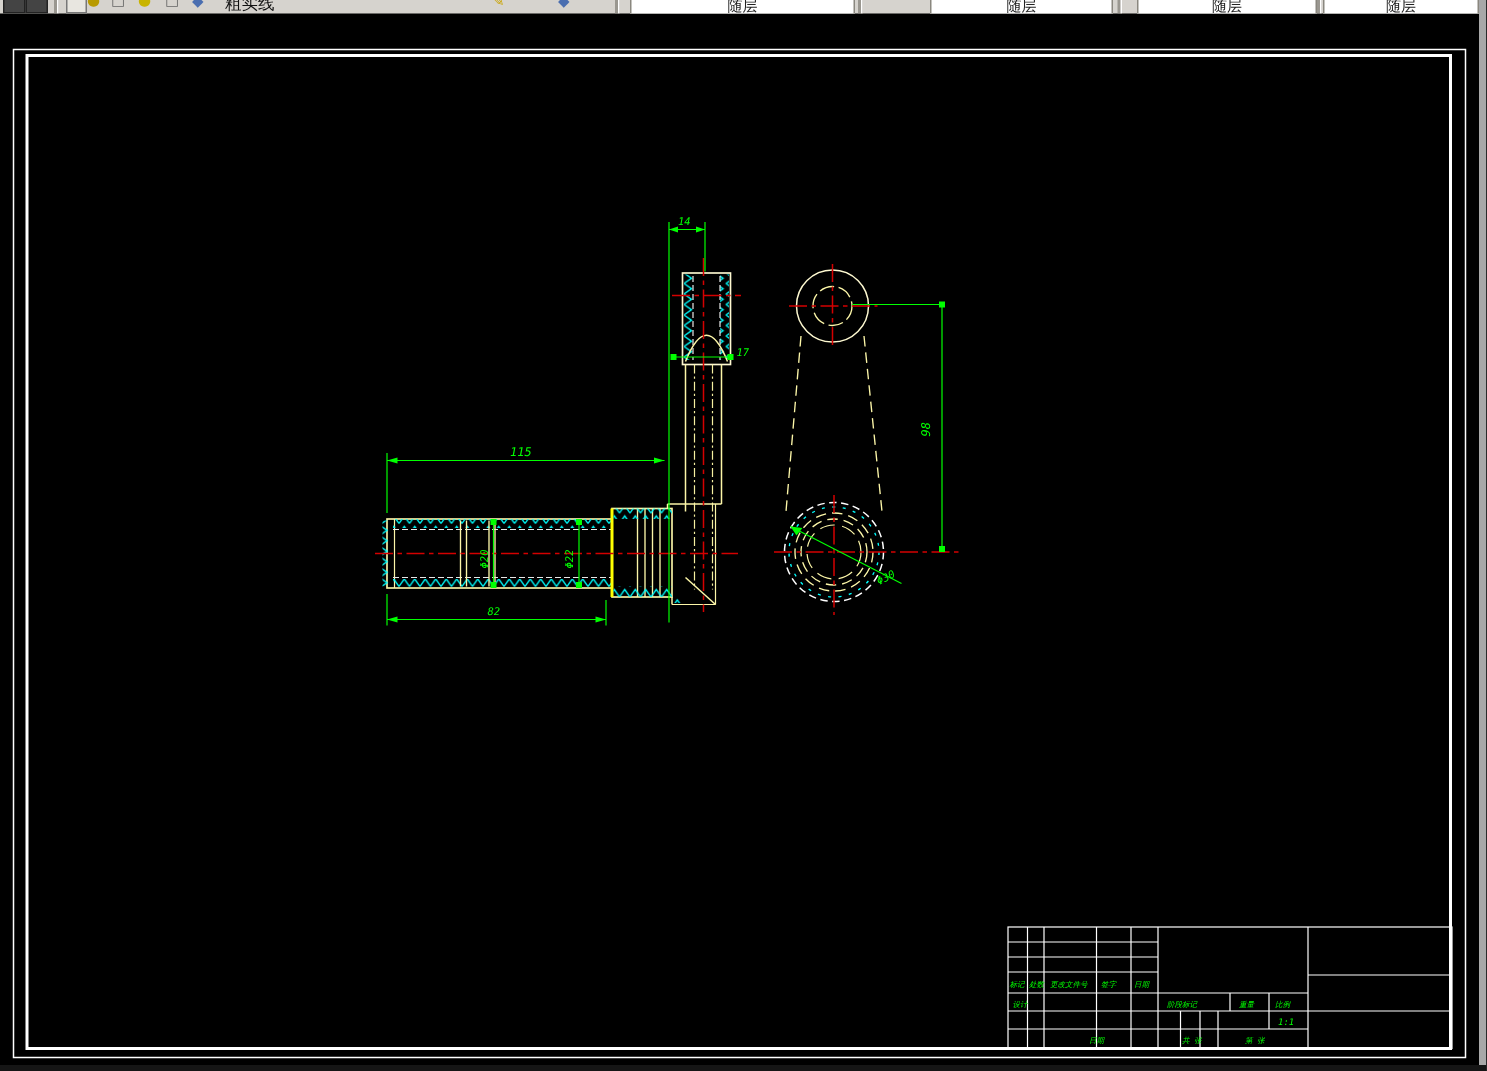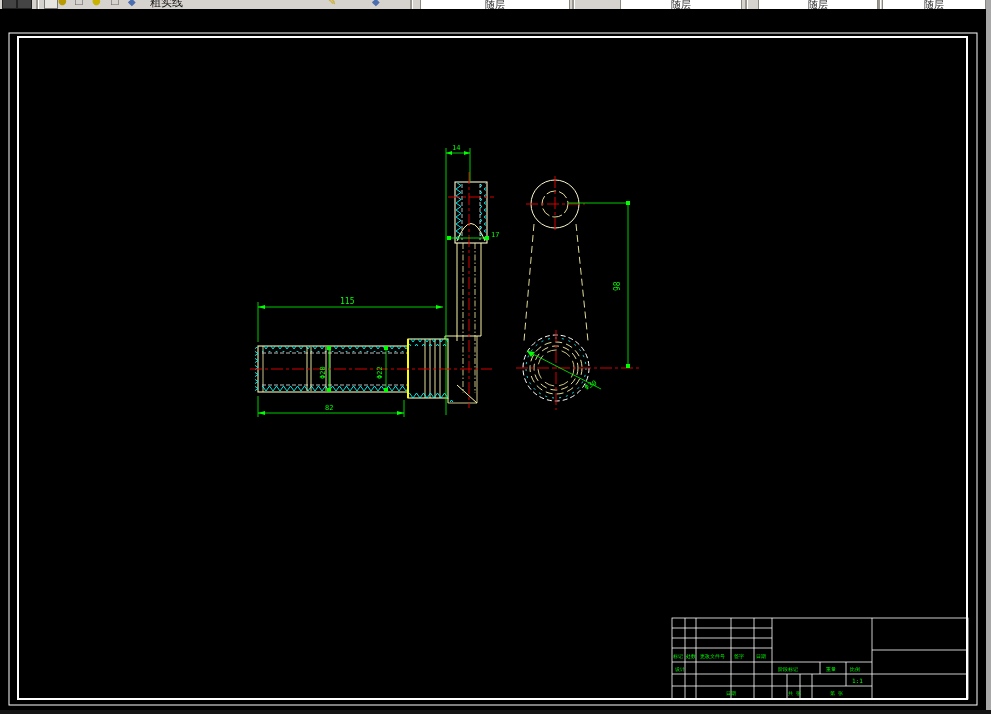--- a/index.html
+++ b/index.html
@@ -10,21 +10,21 @@
   #toolbar .tbi{position:absolute;top:-5px;height:12px;}
   .icon-stub{width:12px;background:#e8e6e0;border:1px solid #777;}
   .icon-dark{width:13px;background:#444;border:1px solid #222;}
   .tb-sep{position:absolute;top:0;width:2px;height:9px;background:#9a9790;border-right:1px solid #fff;}
   .tb-text{position:absolute;top:-5px;font-size:11px;color:#111;white-space:nowrap;}
   .combo{position:absolute;top:-4px;height:13px;background:#fff;border:1px solid #8a877f;
          font-size:10px;color:#222;text-align:center;overflow:hidden;line-height:15px;}
   .glyph{position:absolute;font-size:10px;line-height:10px;}
   #edge-right{position:absolute;top:0;right:0;width:5px;height:714px;background:#a8a8a8;}
   #edge-bottom{position:absolute;left:0;bottom:0;width:991px;height:4px;background:#151515;}
-  #canvas{position:absolute;top:10px;left:0;width:986px;height:704px;background:#000;}
+  #canvas{position:absolute;top:10px;left:0;width:986px;height:704px;background:#000;font-style:italic;}
   svg text{font-family:"DejaVu Sans Mono","DejaVu Sans",monospace;}
   .dim{fill:#00ff00;font-size:8px;}
   .dim-sm{fill:#00ff00;font-size:7px;}
   .tbk{fill:#00ff00;font-size:6px;}
   .tbk-sm{fill:#00ff00;font-size:5px;}
 </style>
 </head>
 <body>
 
 <div id="window">

